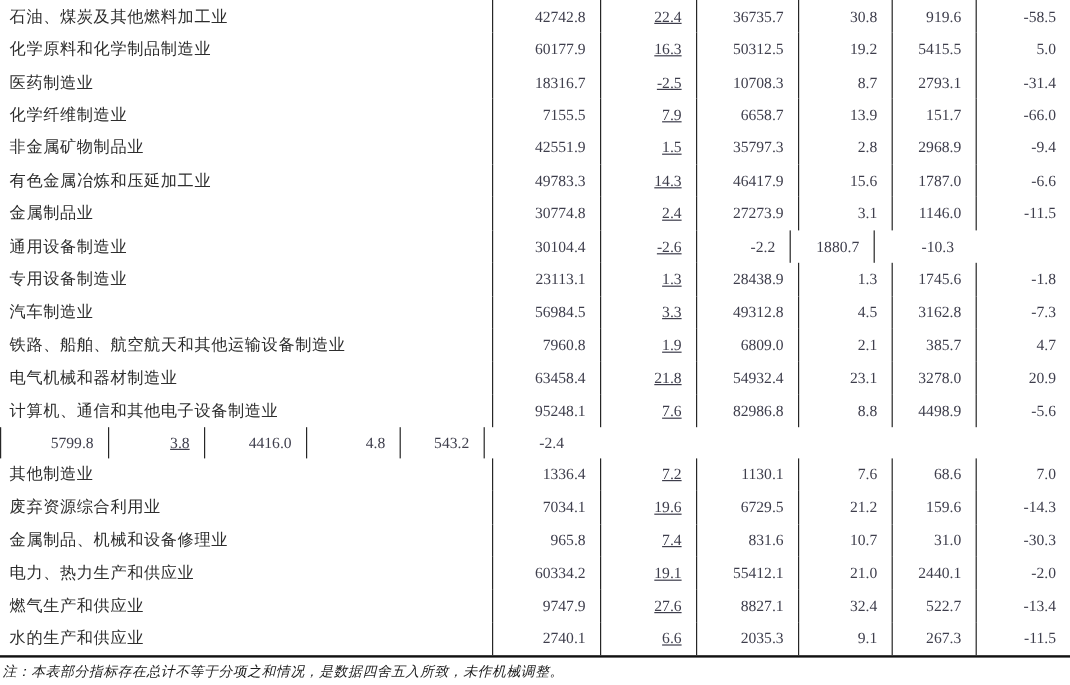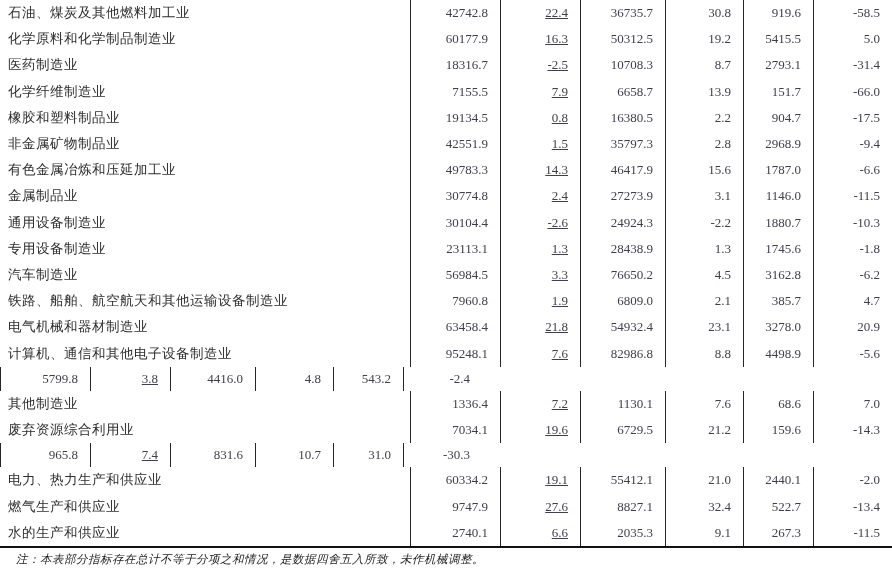--- a/index.html
+++ b/index.html
@@ -52,21 +52,21 @@
     color: #3e3e4c;
   }
   .c1 { width: 90px; padding-left: 34px; }
   .c2 { width: 80px; text-decoration: underline; }
   .c3 { width: 85px; }
   .c4 { width: 78px; }
   .c5 { width: 70px; }
   .c6 { width: 79px; }
   #footnote {
     margin-top: 4px;
-    padding-left: 16px;
+    padding-left: 2px;
     font-size: 11.5px;
     font-style: italic;
     color: #1c1c1c;
     letter-spacing: 0.5px;
     font-family: Liberation Serif, serif;
   }
 </style>
 </head>
 <body>
 
@@ -105,29 +105,20 @@
   <div class="row">
     <div class="cell c-label">化学纤维制造业</div>
     <div class="cell c-num c1">7155.5</div>
     <div class="cell c-num c2">7.9</div>
     <div class="cell c-num c3">6658.7</div>
     <div class="cell c-num c4">13.9</div>
     <div class="cell c-num c5">151.7</div>
     <div class="cell c-num c6">-66.0</div>
   </div>
 
-  <div class="row">
-    <div class="cell c-label">橡胶和塑料制品业</div>
-    <div class="cell c-num c1">19134.5</div>
-    <div class="cell c-num c2">0.8</div>
-    <div class="cell c-num c3">16380.5</div>
-    <div class="cell c-num c4">2.2</div>
-    <div class="cell c-num c5">904.7</div>
-    <div class="cell c-num c6">-17.5</div>
-  </div>
 
   <div class="row">
     <div class="cell c-label">非金属矿物制品业</div>
     <div class="cell c-num c1">42551.9</div>
     <div class="cell c-num c2">1.5</div>
     <div class="cell c-num c3">35797.3</div>
     <div class="cell c-num c4">2.8</div>
     <div class="cell c-num c5">2968.9</div>
     <div class="cell c-num c6">-9.4</div>
   </div>
@@ -150,44 +141,43 @@
     <div class="cell c-num c3">27273.9</div>
     <div class="cell c-num c4">3.1</div>
     <div class="cell c-num c5">1146.0</div>
     <div class="cell c-num c6">-11.5</div>
   </div>
 
   <div class="row">
     <div class="cell c-label">通用设备制造业</div>
     <div class="cell c-num c1">30104.4</div>
     <div class="cell c-num c2">-2.6</div>
-    <div class="cell c-num c3">24924.3</div>
     <div class="cell c-num c4">-2.2</div>
     <div class="cell c-num c5">1880.7</div>
     <div class="cell c-num c6">-10.3</div>
   </div>
 
   <div class="row">
     <div class="cell c-label">专用设备制造业</div>
     <div class="cell c-num c1">23113.1</div>
     <div class="cell c-num c2">1.3</div>
     <div class="cell c-num c3">28438.9</div>
     <div class="cell c-num c4">1.3</div>
     <div class="cell c-num c5">1745.6</div>
     <div class="cell c-num c6">-1.8</div>
   </div>
 
   <div class="row">
     <div class="cell c-label">汽车制造业</div>
     <div class="cell c-num c1">56984.5</div>
     <div class="cell c-num c2">3.3</div>
-    <div class="cell c-num c3">76650.2</div>
+    <div class="cell c-num c3">49312.8</div>
     <div class="cell c-num c4">4.5</div>
     <div class="cell c-num c5">3162.8</div>
-    <div class="cell c-num c6">-6.2</div>
+    <div class="cell c-num c6">-7.3</div>
   </div>
 
   <div class="row">
     <div class="cell c-label">铁路、船舶、航空航天和其他运输设备制造业</div>
     <div class="cell c-num c1">7960.8</div>
     <div class="cell c-num c2">1.9</div>
     <div class="cell c-num c3">6809.0</div>
     <div class="cell c-num c4">2.1</div>
     <div class="cell c-num c5">385.7</div>
     <div class="cell c-num c6">4.7</div>
@@ -236,20 +226,21 @@
     <div class="cell c-label">废弃资源综合利用业</div>
     <div class="cell c-num c1">7034.1</div>
     <div class="cell c-num c2">19.6</div>
     <div class="cell c-num c3">6729.5</div>
     <div class="cell c-num c4">21.2</div>
     <div class="cell c-num c5">159.6</div>
     <div class="cell c-num c6">-14.3</div>
   </div>
 
   <div class="row">
+    <div class="cell c-label">金属制品、机械和设备修理业</div>
     <div class="cell c-num c1">965.8</div>
     <div class="cell c-num c2">7.4</div>
     <div class="cell c-num c3">831.6</div>
     <div class="cell c-num c4">10.7</div>
     <div class="cell c-num c5">31.0</div>
     <div class="cell c-num c6">-30.3</div>
   </div>
 
   <div class="row">
     <div class="cell c-label">电力、热力生产和供应业</div>

